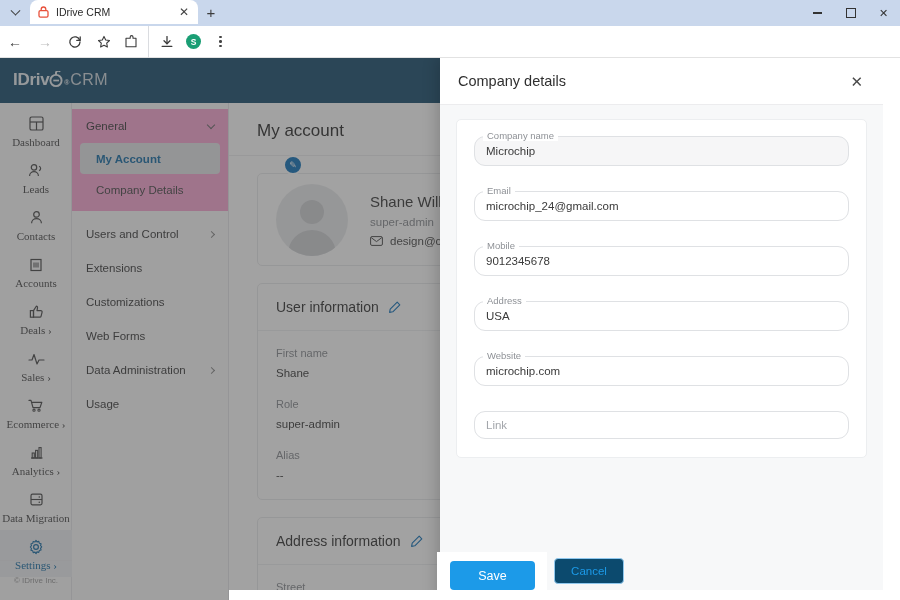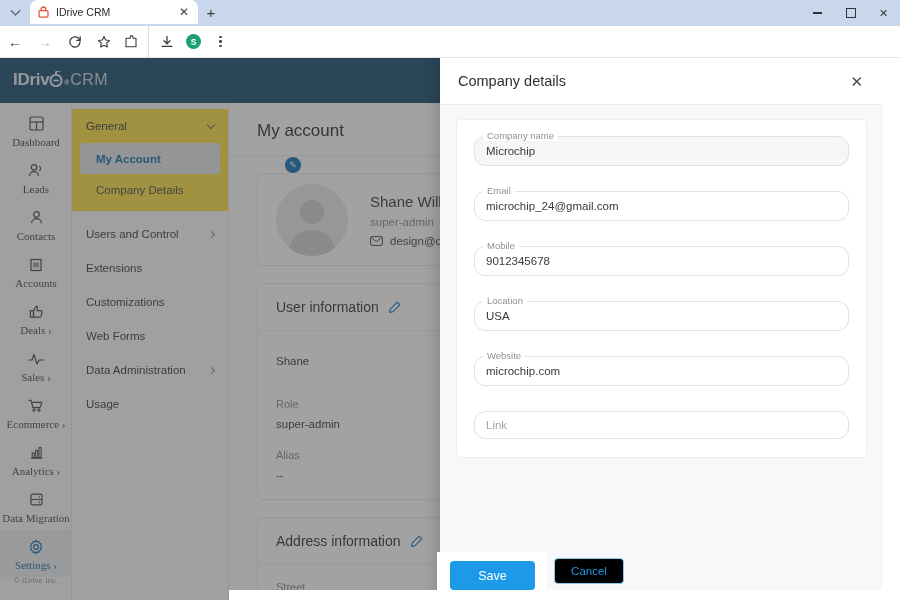--- a/index.html
+++ b/index.html
@@ -108,21 +108,21 @@
     font-size: 8px; color: #9b9b9b; border-top: 1px solid #ececef;
   }
 
   
   .subnav {
     position: absolute; top: 45px; left: 72px; width: 157px; height: 497px;
     background: #fbfbfc; border-right: 1px solid #e6e7ea;
     padding-top: 6px;
   }
   .subnav-group {
-    background: #fde047;
+    background: #f9a8d4;
     padding-bottom: 6px;
   }
   .subnav-row {
     height: 34px; display: flex; align-items: center; padding: 0 14px;
     font-size: 11.5px; color: #3d3d3d; justify-content: space-between;
   }
   .subnav-sub {
     margin: 0 8px; height: 31px; display: flex; align-items: center; padding: 0 16px;
     font-size: 11.5px; color: #4a4a4a; border-radius: 4px;
   }
@@ -205,21 +205,21 @@
   .save-wrap {
     background: #fff; padding: 9px 12px 10px 13px;
   }
   .btn-save {
     width: 85px; height: 29px; background: #1c9ae8; color: #fff; border-radius: 4px;
     display: flex; align-items: center; justify-content: center; font-size: 12.5px;
   }
   .btn-cancel {
     width: 70px; height: 26px; border: 1px solid #8fc8ee; border-radius: 4px;
     color: #1c9ae8; font-size: 11.5px; display: flex; align-items: center; justify-content: center;
-    background: #000000; margin-left: 7px; margin-bottom: 11px;
+    background: #0c4a6e; margin-left: 7px; margin-bottom: 11px;
   }
   .footer-strip {
     position: absolute; left: 229px; bottom: 0; width: 671px; height: 10px; background: #fff;
   }
   svg { display: block; }
 </style>
 </head>
 <body>
 
 <div class="screen">
@@ -473,20 +473,21 @@
         <div class="card-head">
           <span>User information</span>
           <span>
             <svg width="13" height="13" viewBox="0 0 13 13">
                 <path d="M9.2 1.2l2.6 2.6-7 7-3.2.6.6-3.2z" fill="none" stroke="#1273ba" stroke-width="1.1" stroke-linejoin="round"></path>
               </svg>
           </span>
         </div>
         <div class="field-grid">
           <div>
+            <div class="f-lbl">First name</div>
             <div class="f-val">Shane</div>
           </div>
           <div>
             <div class="f-lbl">Last name</div>
             <div class="f-val">William</div>
           </div>
           <div>
             <div class="f-lbl">Role</div>
             <div class="f-val">super-admin</div>
           </div>
@@ -544,21 +545,21 @@
             <span class="ff-legend">Email</span>
             <div class="ff-box">microchip_24@gmail.com</div>
           </div>
 
           <div class="ff">
             <span class="ff-legend">Mobile</span>
             <div class="ff-box">9012345678</div>
           </div>
 
           <div class="ff">
-            <span class="ff-legend">Location</span>
+            <span class="ff-legend">Address</span>
             <div class="ff-box">USA</div>
           </div>
 
           <div class="ff">
             <span class="ff-legend">Website</span>
             <div class="ff-box">microchip.com</div>
           </div>
 
           <div class="ff plain" style="margin-top:20px;">
             <div class="ff-box placeholder">Link</div>

